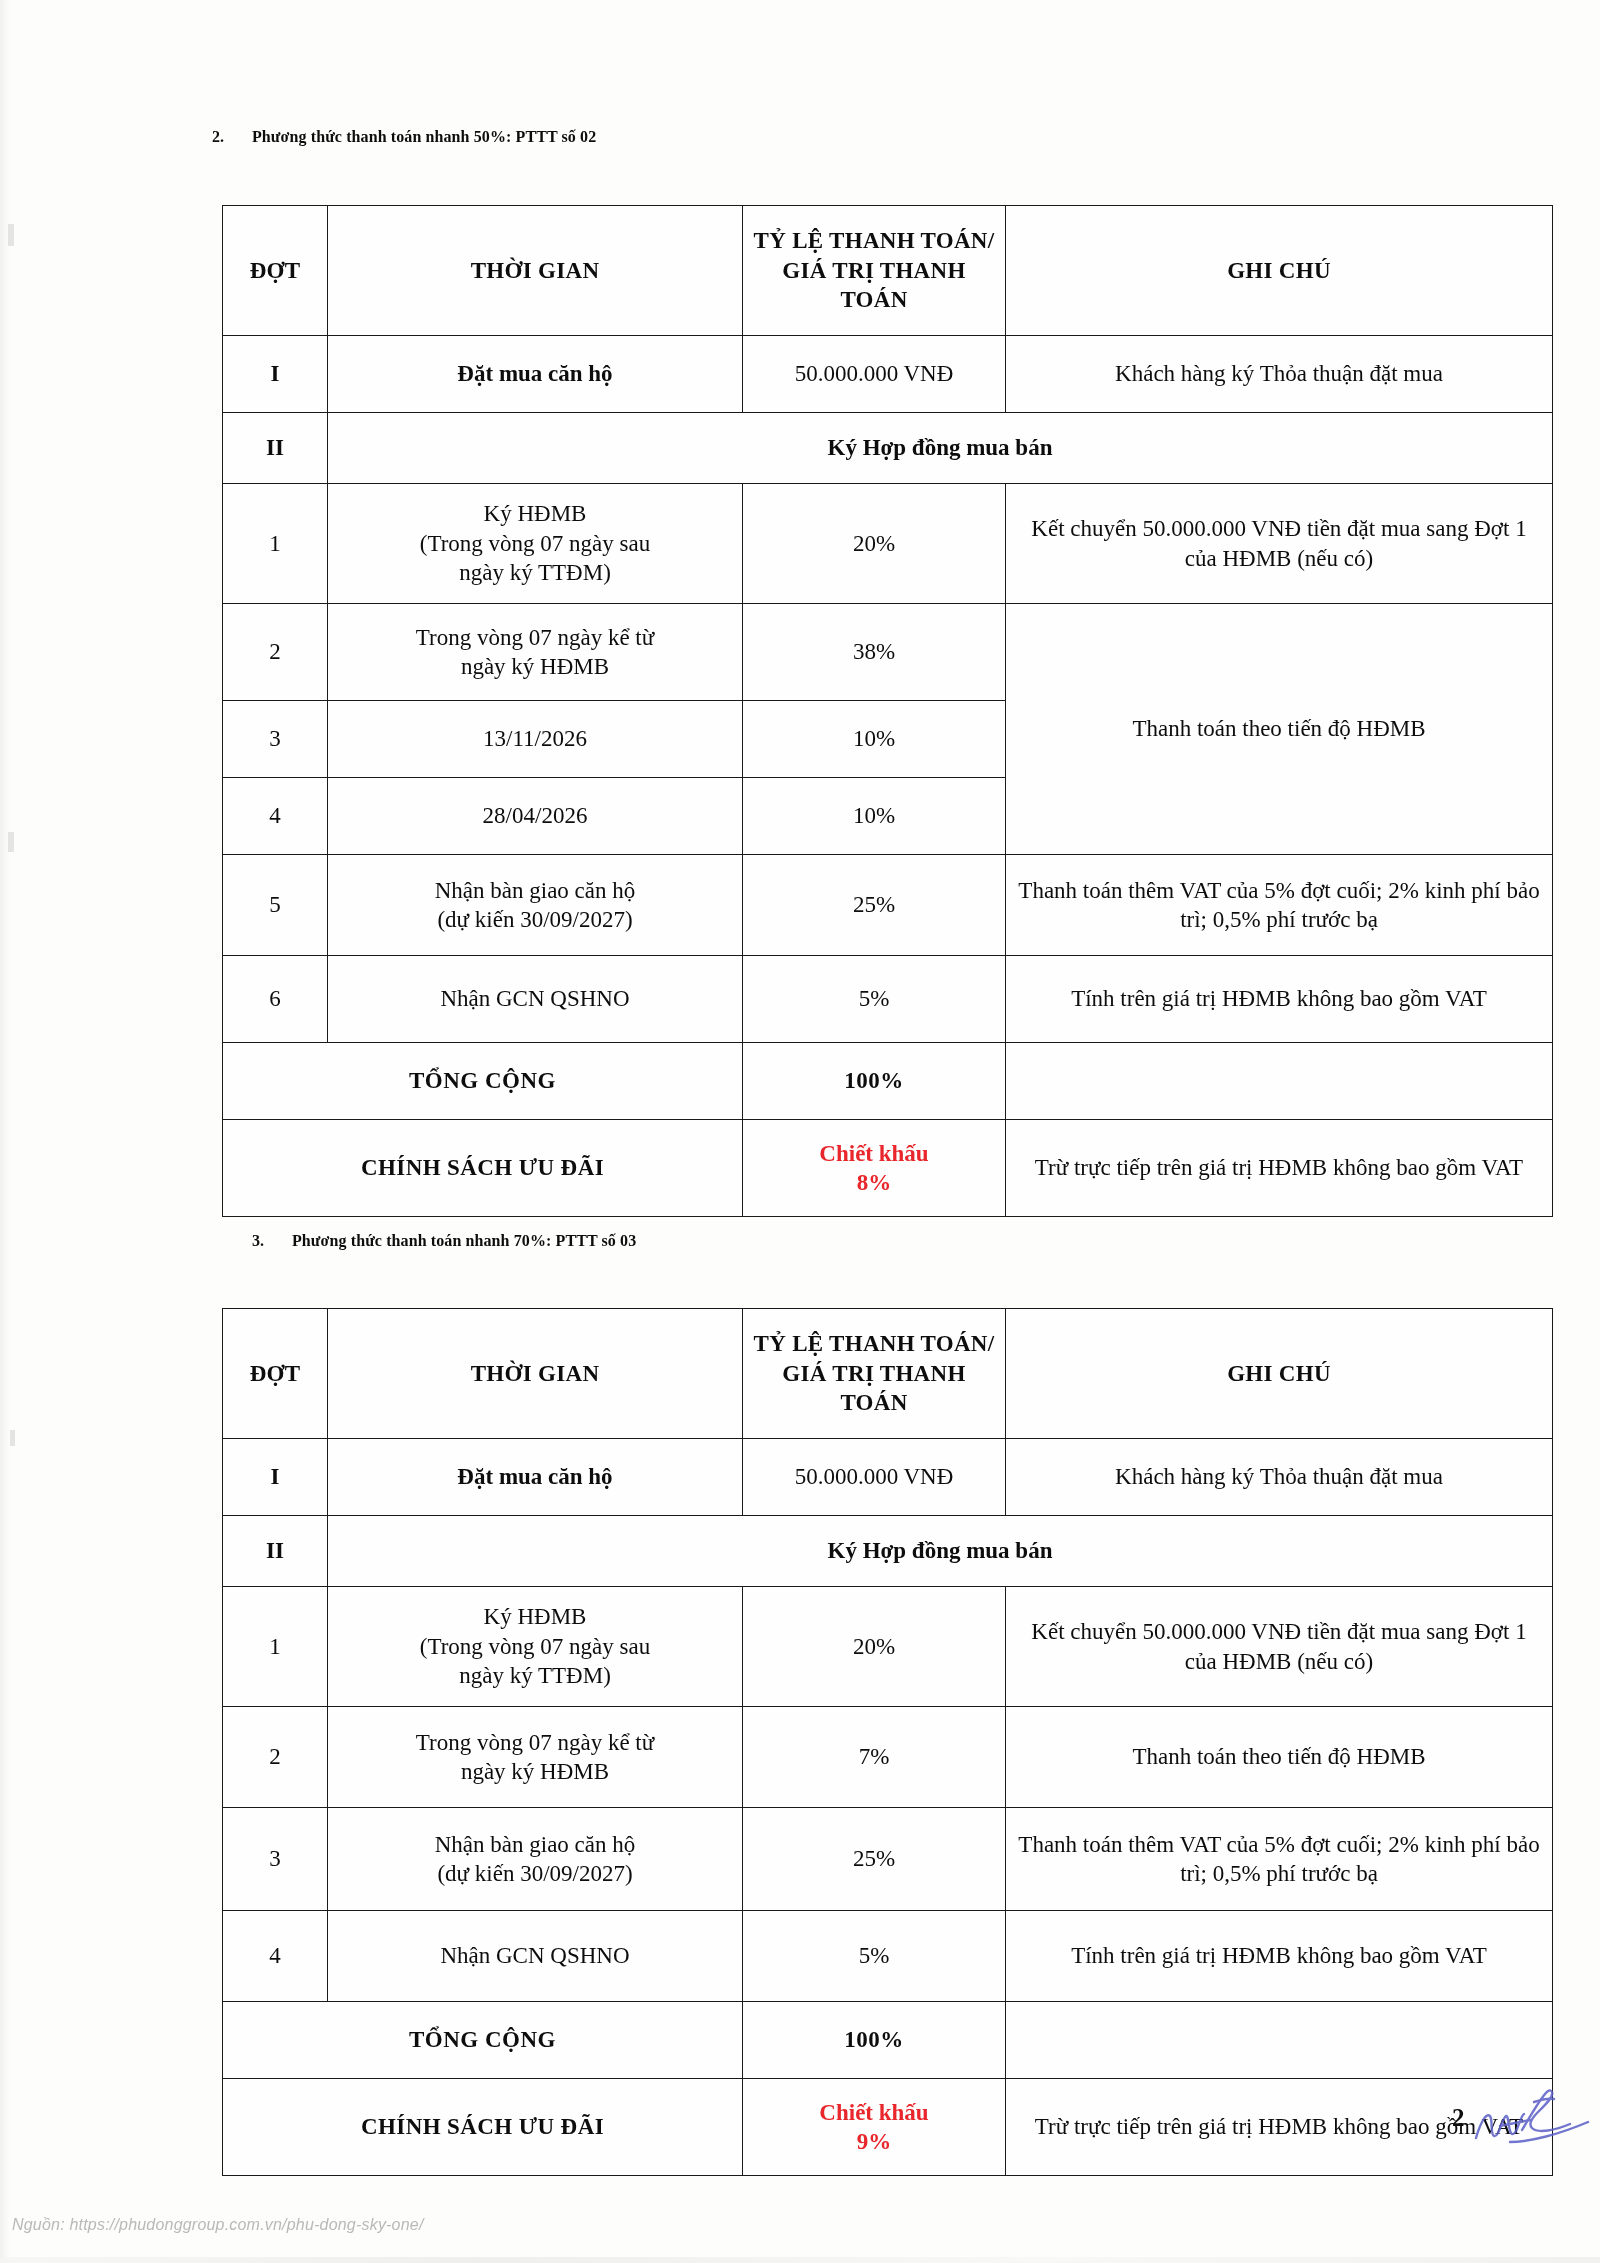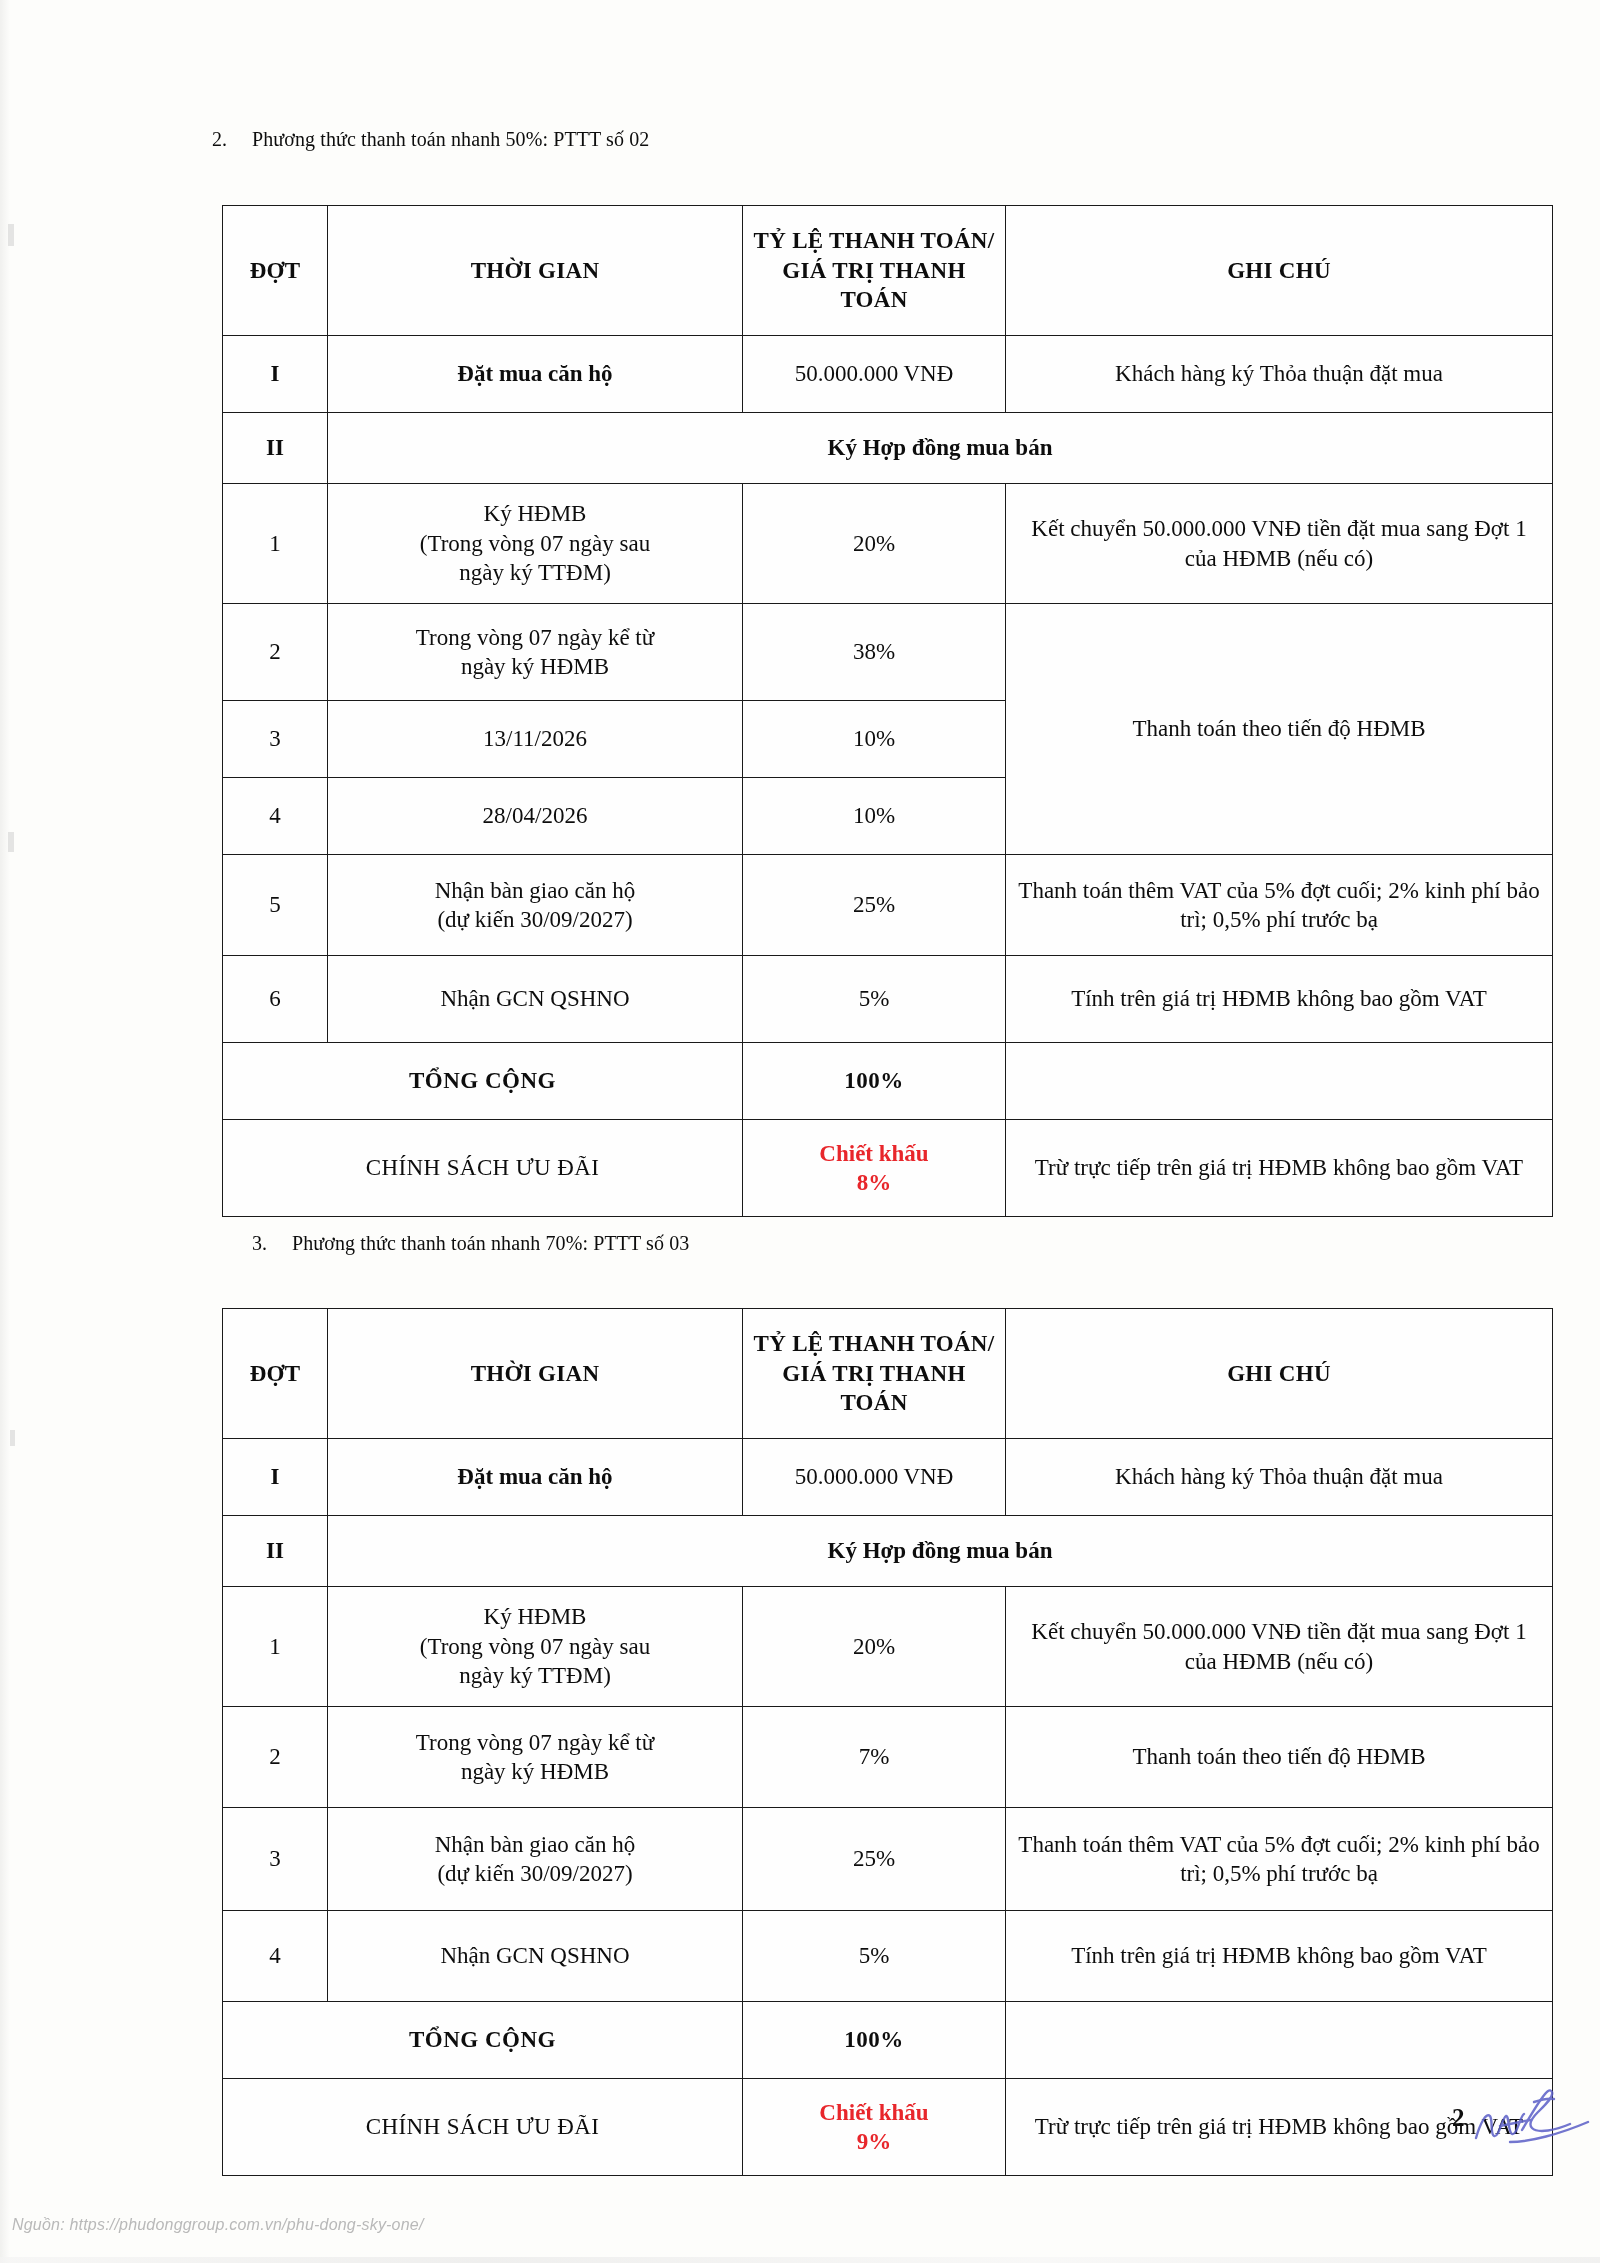--- a/index.html
+++ b/index.html
@@ -21,22 +21,22 @@
     background: #fdfdfb;
   }
   
   .speckle {
     position: absolute;
     background: #cfcfcf;
     opacity: .55;
   }
   .sec-heading {
     position: absolute;
-    font-weight: normal;
-    font-size: 20px;
+    font-weight: bold;
+    font-size: 16px;
     letter-spacing: .1px;
     white-space: nowrap;
   }
   .sec-heading .num {
     display: inline-block;
     width: 40px;
   }
   table.pay {
     position: absolute;
     border-collapse: collapse;
@@ -74,21 +74,21 @@
   }
   td.bold-val {
     font-weight: normal;
   }
   td.total {
     font-weight: bold;
     font-size: 25px;
     letter-spacing: .5px;
   }
   td.policy {
-    font-weight: normal;
+    font-weight: bold;
     font-size: 25px;
     letter-spacing: .4px;
   }
   td.discount {
     font-weight: bold;
     font-size: 23px;
     line-height: 1.3;
   }
   .page-num {
     position: absolute;

